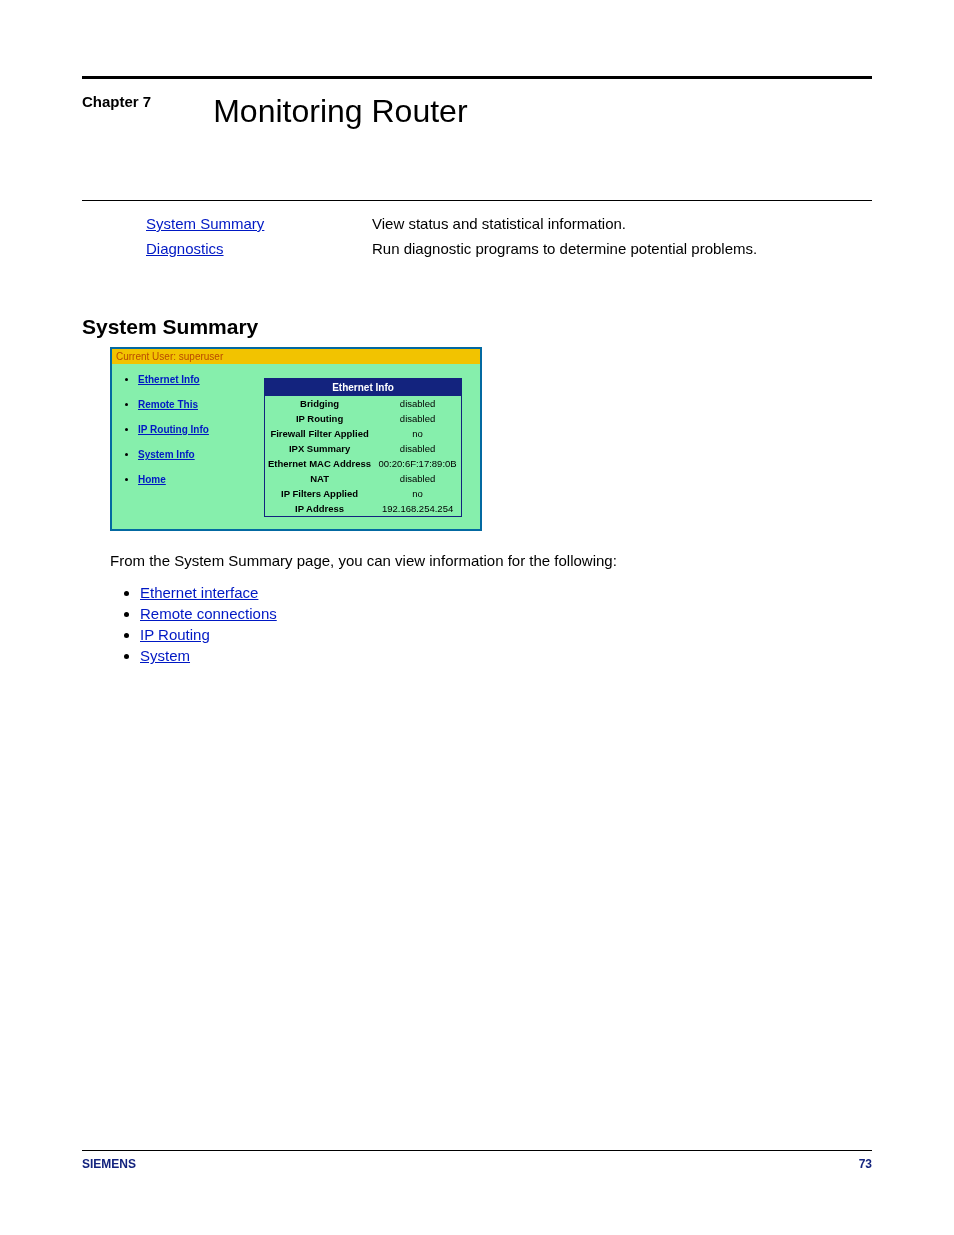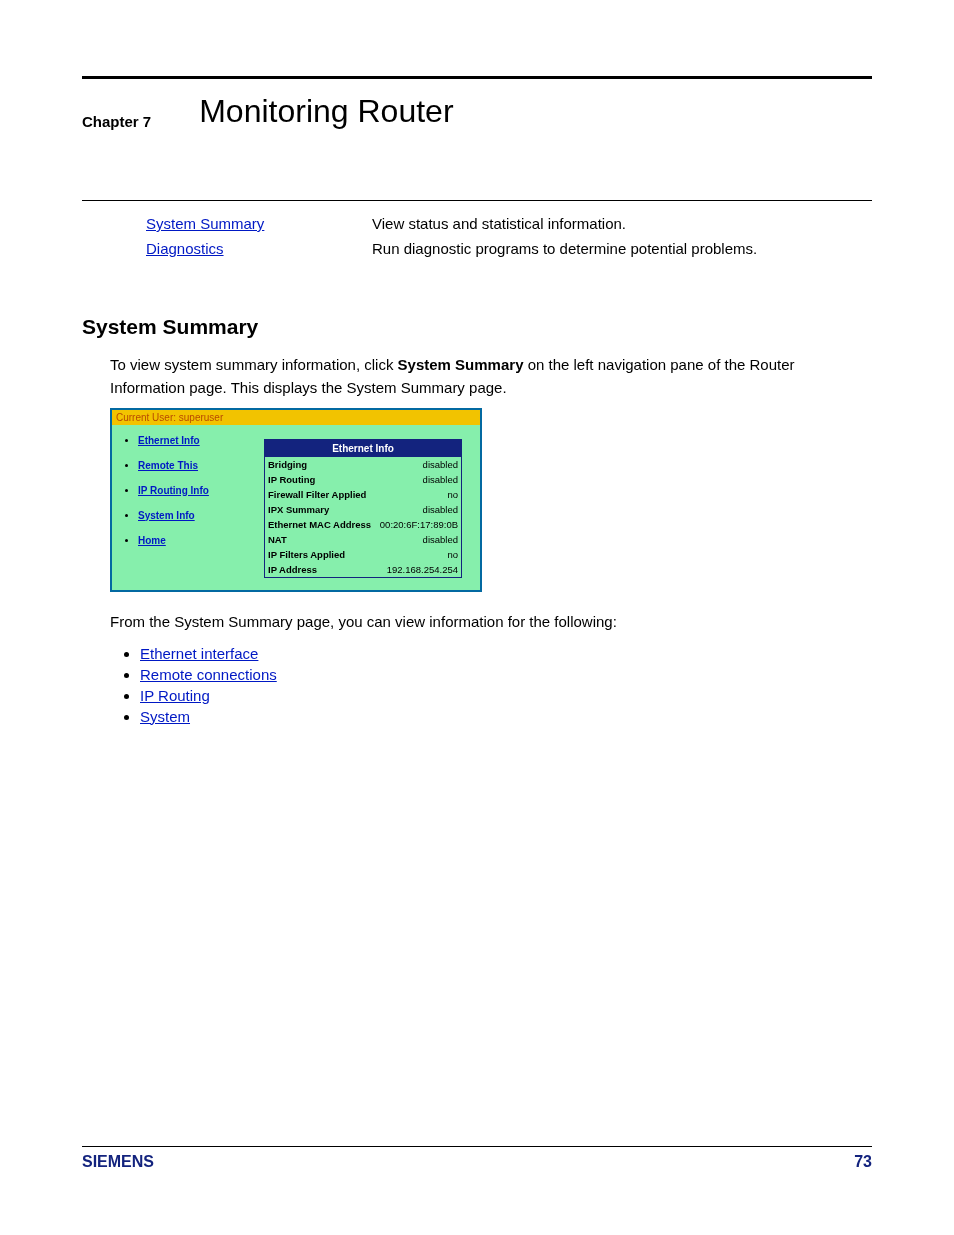--- a/index.html
+++ b/index.html
@@ -16,30 +16,31 @@
     box-sizing: border-box;
     padding: 76px 82px 0 82px;
   }
   .top-rule {
     border: none;
     border-top: 3px solid #000;
     margin: 0 0 14px 0;
   }
   .chapter-row {
     display: flex;
-    align-items: flex-end;
+    align-items: flex-start;
     gap: 48px;
   }
   .chapter-label {
     font-size: 15px;
     font-weight: bold;
   }
   .chapter-title {
     font-size: 32px;
     font-weight: normal;
+    margin-left: 14px;
   }
   .thin-rule {
     border: none;
     border-top: 1px solid #000;
     margin: 70px 0 0 0;
   }
   .intro {
     margin: 34px 0 0 28px;
     font-size: 15px;
     line-height: 1.55;
@@ -122,27 +123,27 @@
     color: #fff;
     font-weight: bold;
     text-align: center;
     padding: 3px 0;
     font-size: 10px;
   }
   .app-shot table.info td {
     padding: 2px 3px;
   }
   .app-shot table.info td.k {
-    text-align: left;
+    text-align: center;
     font-weight: bold;
     width: 54%;
     white-space: nowrap;
   }
   .app-shot table.info td.v {
-    text-align: right;
+    text-align: center;
     font-weight: normal;
   }
   .bullets {
     margin: 12px 0 0 40px;
     padding: 0 0 0 18px;
   }
   .bullets li {
     font-size: 15px;
     margin: 4px 0;
   }
@@ -153,21 +154,21 @@
     bottom: 64px;
   }
   .foot-rule {
     border: none;
     border-top: 1px solid #000;
     margin: 0 0 6px 0;
   }
   .foot-row {
     display: flex;
     justify-content: space-between;
-    font-size: 16px;
+    font-size: 12px;
     font-weight: bold;
     color: #13237e;
   }
 </style>
 </head>
 <body>
 
 <div class="page">
 
   <hr class="top-rule">
@@ -188,23 +189,20 @@
     </tr>
     <tr>
       <td class="fn"><a href="#" class="doclink">Diagnostics</a></td>
       <td>Run diagnostic programs to determine potential problems.</td>
     </tr>
   </tbody>
     </table>
 
   <h2 class="section-heading">System Summary</h2>
 
-  <p class="section-body">
-    <span>To view system summary information, click </span><b>System Summary</b><span> on the left navigation pane of the Router Information page. This displays the System Summary page.</span>
-  </p>
 
   <div class="app-shot">
     <div class="userbar">Current User: superuser</div>
     <div class="body">
       <div class="nav">
         <ul>
           <li><a href="#">Ethernet Info</a></li>
           <li><a href="#">Remote This</a></li>
           <li><a href="#">IP Routing Info</a></li>
           <li><a href="#">System Info</a></li>

